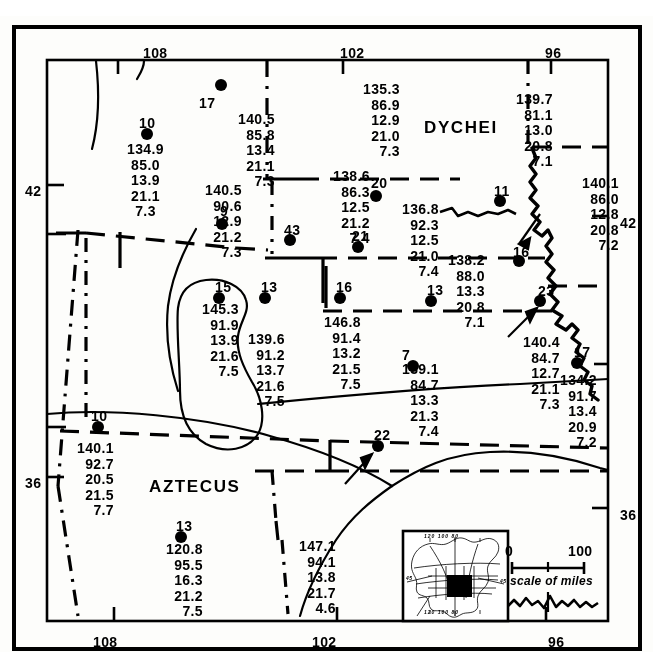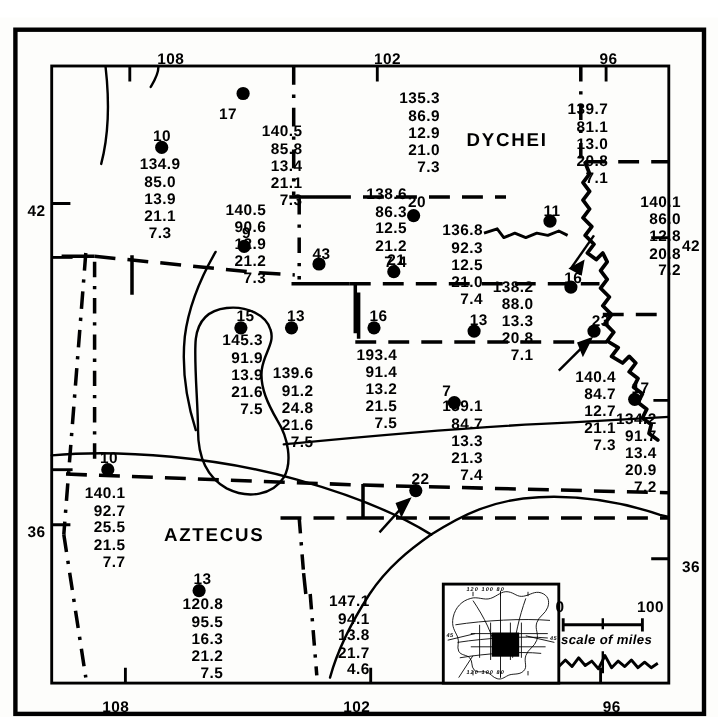--- a/index.html
+++ b/index.html
@@ -246,46 +246,46 @@
       <div class="lbl sid" style="left: 513px; top: 229px;">16</div>
       <div class="lbl stack" style="left: 582px; top: 160px;"><div>140.1</div><div>86.0</div><div>12.8</div><div>20.8</div><div>7.2</div></div>
       <div class="dot" style="left: 534px; top: 279px; width: 12px; height: 12px;"></div>
       <div class="lbl sid" style="left: 538px; top: 268px;">23</div>
       <div class="lbl stack" style="left: 523px; top: 319px;"><div>140.4</div><div>84.7</div><div>12.7</div><div>21.1</div><div>7.3</div></div>
       <div class="dot" style="left: 213px; top: 276px; width: 12px; height: 12px;"></div>
       <div class="lbl sid" style="left: 215px; top: 264px;">15</div>
       <div class="lbl stack" style="left: 202px; top: 286px;"><div>145.3</div><div>91.9</div><div>13.9</div><div>21.6</div><div>7.5</div></div>
       <div class="dot" style="left: 259px; top: 276px; width: 12px; height: 12px;"></div>
       <div class="lbl sid" style="left: 261px; top: 264px;">13</div>
-      <div class="lbl stack" style="left: 248px; top: 286px; margin-top: 30px;"><div>139.6</div><div>91.2</div><div>24.8</div><div>21.6</div><div>7.5</div></div>
+      <div class="lbl stack" style="left: 248px; top: 286px; margin-top: 30px;"><div>139.6</div><div>91.2</div><div>13.7</div><div>21.6</div><div>7.5</div></div>
       <div class="dot" style="left: 334px; top: 276px; width: 12px; height: 12px;"></div>
       <div class="lbl sid" style="left: 336px; top: 264px;">16</div>
-      <div class="lbl stack" style="left: 324px; top: 299px;"><div>193.4</div><div>91.4</div><div>13.2</div><div>21.5</div><div>7.5</div></div>
+      <div class="lbl stack" style="left: 324px; top: 299px;"><div>146.8</div><div>91.4</div><div>13.2</div><div>21.5</div><div>7.5</div></div>
       <div class="dot" style="left: 425px; top: 279px; width: 12px; height: 12px;"></div>
       <div class="lbl sid" style="left: 427px; top: 267px;">13</div>
       <div class="lbl stack" style="left: 448px; top: 213px; margin-top: 24px;"><div>138.2</div><div>88.0</div><div>13.3</div><div>20.8</div><div>7.1</div></div>
       <div class="dot" style="left: 407px; top: 344px; width: 12px; height: 12px;"></div>
       <div class="lbl sid" style="left: 402px; top: 332px;">7</div>
       <div class="lbl stack" style="left: 402px; top: 346px;"><div>139.1</div><div>84.7</div><div>13.3</div><div>21.3</div><div>7.4</div></div>
       <div class="dot" style="left: 571px; top: 341px; width: 12px; height: 12px;"></div>
       <div class="lbl sid" style="left: 574px; top: 329px;">17</div>
       <div class="lbl stack" style="left: 560px; top: 357px;"><div>134.2</div><div>91.7</div><div>13.4</div><div>20.9</div><div>7.2</div></div>
       <div class="dot" style="left: 92px; top: 405px; width: 12px; height: 12px;"></div>
       <div class="lbl sid" style="left: 91px; top: 393px;">10</div>
-      <div class="lbl stack" style="left: 77px; top: 425px;"><div>140.1</div><div>92.7</div><div>25.5</div><div>21.5</div><div>7.7</div></div>
+      <div class="lbl stack" style="left: 77px; top: 425px;"><div>140.1</div><div>92.7</div><div>20.5</div><div>21.5</div><div>7.7</div></div>
       <div class="dot" style="left: 372px; top: 424px; width: 12px; height: 12px;"></div>
       <div class="lbl sid" style="left: 374px; top: 412px;">22</div>
       <div class="lbl stack" style="left: 299px; top: 475px; margin-top: 48px;"><div>147.1</div><div>94.1</div><div>13.8</div><div>21.7</div><div>4.6</div></div>
       <div class="dot" style="left: 175px; top: 515px; width: 12px; height: 12px;"></div>
       <div class="lbl sid" style="left: 176px; top: 503px;">13</div>
       <div class="lbl stack" style="left: 166px; top: 526px;"><div>120.8</div><div>95.5</div><div>16.3</div><div>21.2</div><div>7.5</div></div>
     </div>
 
   <div class="lbl scale-num" style="left:505px;top:528px;">0</div>
-  <div class="lbl scale-num" style="left:568px;top:528px;margin-left:11px;">100</div>
+  <div class="lbl scale-num" style="left:568px;top:528px;">100</div>
   <div class="lbl scale-cap" style="left:510px;top:559px;">scale of miles</div>
 
   <div class="lbl inset-tick" style="left:424px;top:518px;letter-spacing:1px;">120 100 80</div>
   <div class="lbl inset-tick" style="left:424px;top:594px;letter-spacing:1px;">120 100 80</div>
   <div class="lbl inset-tick" style="left:406px;top:560px;">45</div>
   <div class="lbl inset-tick" style="left:500px;top:563px;">45</div>
 
 </div>
 
 </body></html>

